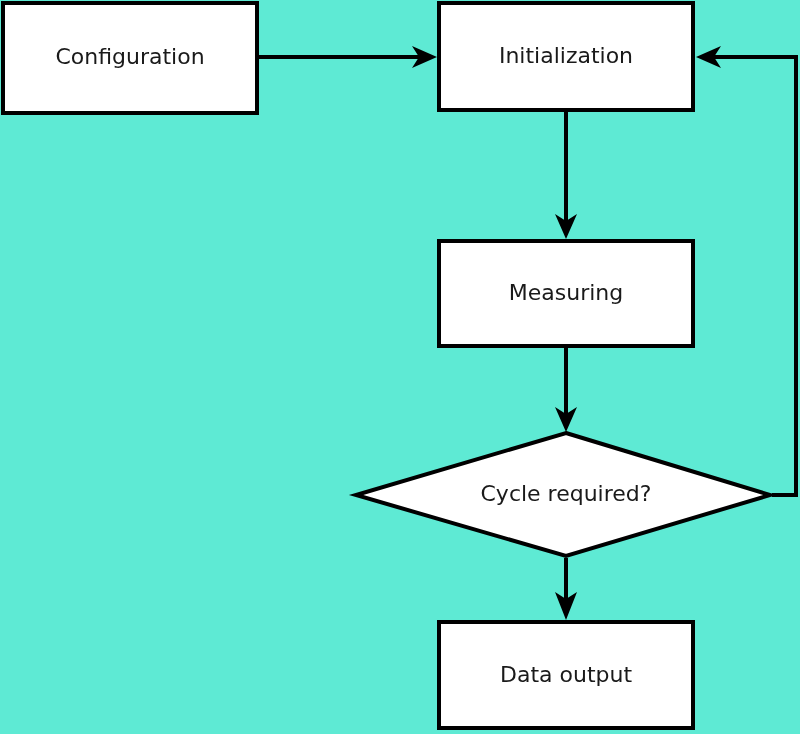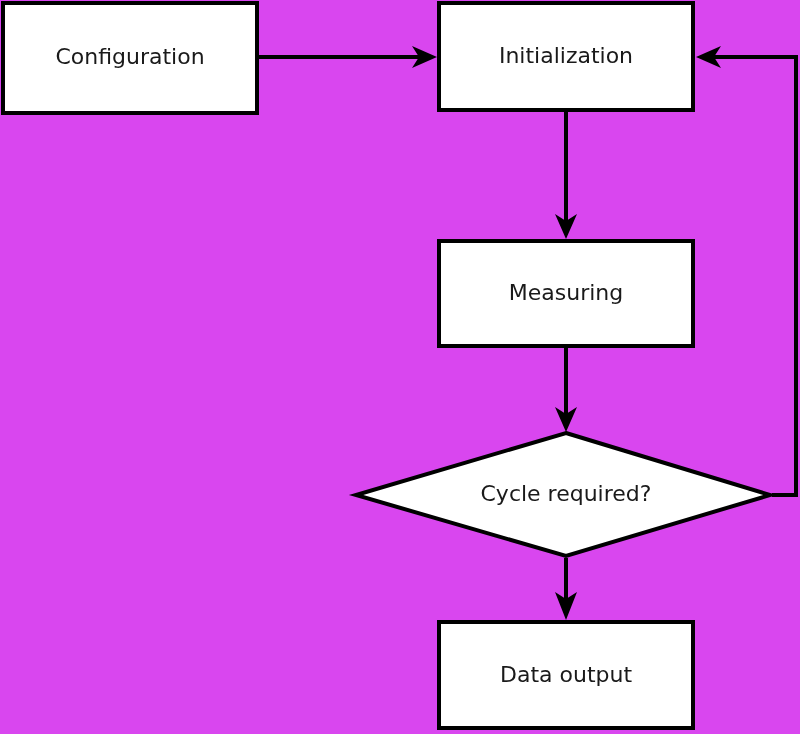--- a/index.html
+++ b/index.html
@@ -8,21 +8,21 @@
     padding: 0;
     background: #ffffff;
   }
   body {
     font-family: "DejaVu Sans", "Liberation Sans", sans-serif;
   }
   #diagram-root {
     position: relative;
     width: 800px;
     height: 734px;
-    background: #d946ef;
+    background: #5eead4;
     overflow: hidden;
   }
   #flow-svg {
     position: absolute;
     top: 0;
     left: 0;
     width: 800px;
     height: 734px;
     display: block;
   }

